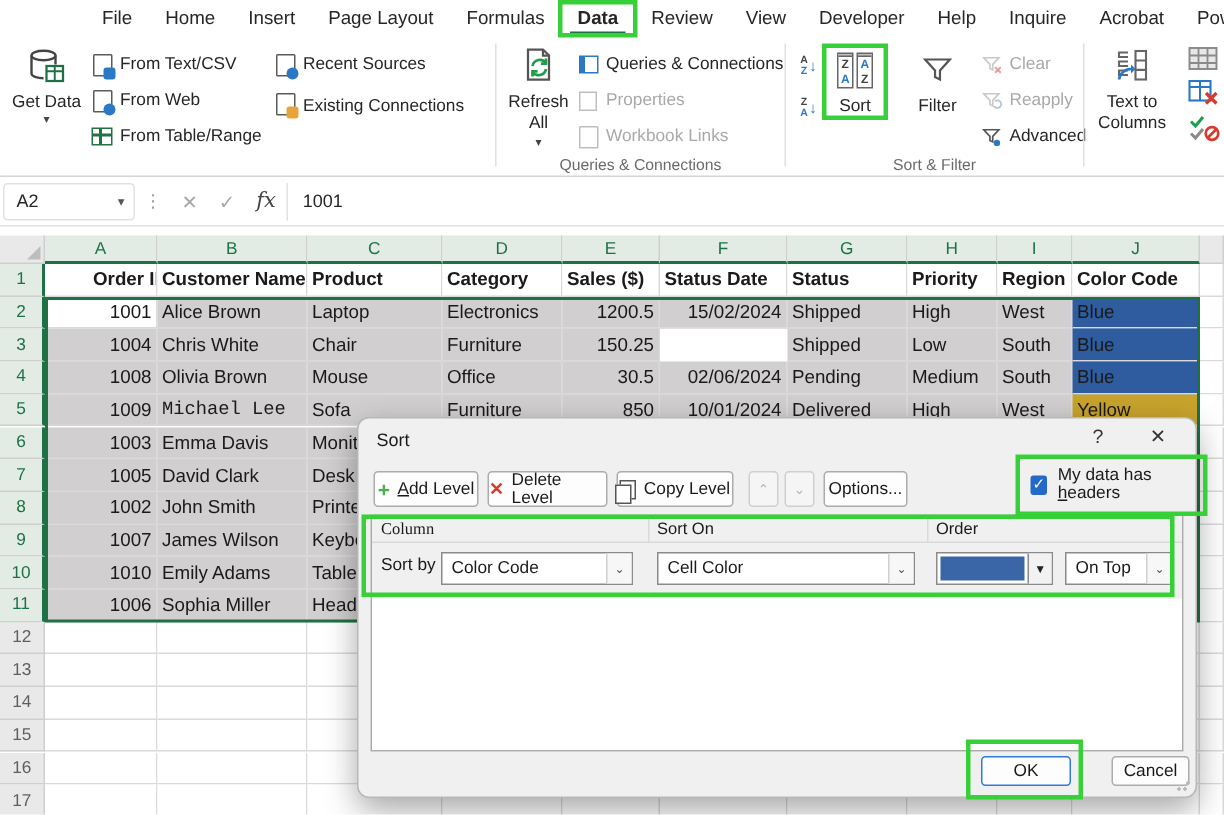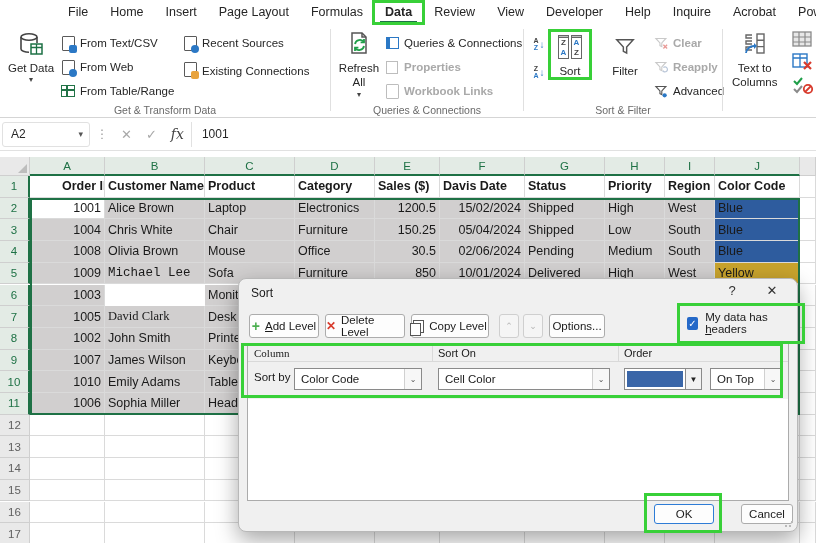--- a/index.html
+++ b/index.html
@@ -16,21 +16,21 @@
 
   
   #ribbon { position:absolute; left:0; top:25px; width:816px; height:93px; background:#fff; border-bottom:1px solid #D5D5D5; }
   .rgroup { position:absolute; top:0; height:92px; }
   .rgroup-label { position:absolute; bottom:1px; left:0; right:0; text-align:center; font-size:10.5px; color:#6a6a6a; white-space:nowrap; }
   .rsep { position:absolute; top:4px; width:1px; height:82px; background:#E0E0E0; }
   .bigbtn { position:absolute; top:4px; display:flex; flex-direction:column; align-items:center; font-size:11.5px; color:#262626; text-align:center; line-height:1.25; cursor:default; }
   .bigbtn .ic { width:30px; height:30px; display:flex; align-items:center; justify-content:center; margin-bottom:2px; }
   .smallbtn { position:absolute; display:flex; align-items:center; gap:4px; font-size:11.5px; color:#262626; white-space:nowrap; height:20px; }
   .smallbtn .ic { width:16px; height:16px; display:flex; align-items:center; justify-content:center; }
-  .smallbtn.disabled { color:#A9A9A9;font-weight:bold; }
+  .smallbtn.disabled { color:#A9A9A9; }
   .chev { font-size:8px; color:#444; }
   .docicon { width:13px; height:15px; border:1.3px solid #5a5a5a; border-radius:1px; position:relative; background:#fff; }
   .docicon .acc { position:absolute; right:-3px; bottom:-3px; width:8px; height:8px; border-radius:2px; }
   .tblicon { width:14px; height:12px; border:1.5px solid #217346; background:linear-gradient(#fff,#fff); position:relative; }
   .tblicon:before { content:""; position:absolute; left:0; right:0; top:3px; height:1.5px; background:#217346; }
   .tblicon:after { content:""; position:absolute; top:0; bottom:0; left:4px; width:1.5px; background:#217346; }
   .funnel { width:22px; height:22px; }
   .azbtn { position:absolute; width:22px; height:22px; display:flex; align-items:center; justify-content:center; gap:1px; }
   .azcol { font-size:7px; line-height:7px; font-weight:bold; color:#444; text-align:center; }
   .azcol .blue { color:#2B78C5; }
@@ -165,21 +165,20 @@
         <span>Recent Sources</span>
       </div>
       <div class="smallbtn" style="left:182px; top:32px;align-items:flex-end;">
         <span class="ic">
             <span class="docicon">
               <span class="acc" style="background:#E8A33D;"></span>
             </span>
           </span>
         <span>Existing Connections</span>
       </div>
-      <div class="rgroup-label">Get &amp; Transform Data</div>
     </div>
     <div class="rsep" style="left:330px;"></div>
 
     <div class="rgroup" style="left:332px; width:190px;">
       <div class="bigbtn" style="left:4px;">
         <span class="ic">
           <svg width="26" height="26" viewBox="0 0 26 26">
               <path d="M6 2h10l4 4v16H6z" fill="#fff" stroke="#555" stroke-width="1.5"></path>
               <path d="M16 2v4h4" fill="none" stroke="#555" stroke-width="1.5"></path>
               <path d="M9 13a5 5 0 0 1 9-2M18 15a5 5 0 0 1-9 2" fill="none" stroke="#1E9E48" stroke-width="1.8"></path>
@@ -343,21 +342,21 @@
         <div class="colh sel" style="width:50px;">I</div>
         <div class="colh sel" style="width:85px;">J</div>
         <div class="colh" style="width:16px;"></div>
       </div>
       <div class="rowh sel" style="top:24px; height:21.7px;">1</div>
       <div class="cell hdr" style="left:30px; top:24px; width:75px; height:21.7px;padding-left:32px;">Order ID</div>
       <div class="cell hdr" style="left:105px; top:24px; width:100px; height:21.7px;">Customer Name</div>
       <div class="cell hdr" style="left:205px; top:24px; width:90px; height:21.7px;">Product</div>
       <div class="cell hdr" style="left:295px; top:24px; width:80px; height:21.7px;">Category</div>
       <div class="cell hdr" style="left:375px; top:24px; width:65px; height:21.7px;text-align:center;">Sales ($)</div>
-      <div class="cell hdr" style="left:440px; top:24px; width:85px; height:21.7px;">Davis Date</div>
+      <div class="cell hdr" style="left:440px; top:24px; width:85px; height:21.7px;">Status Date</div>
       <div class="cell hdr" style="left:525px; top:24px; width:80px; height:21.7px;">Status</div>
       <div class="cell hdr" style="left:605px; top:24px; width:60px; height:21.7px;">Priority</div>
       <div class="cell hdr" style="left:665px; top:24px; width:50px; height:21.7px;">Region</div>
       <div class="cell hdr" style="left:715px; top:24px; width:85px; height:21.7px;">Color Code</div>
       <div class="cell " style="left:800px; top:24px; width:16px; height:21.7px;"></div>
       <div class="rowh sel" style="top:45.7px; height:21.7px;">2</div>
       <div class="cell selgray right" style="left:30px; top:45.7px; width:75px; height:21.7px;background:#fff;">1001</div>
       <div class="cell selgray" style="left:105px; top:45.7px; width:100px; height:21.7px;">Alice Brown</div>
       <div class="cell selgray" style="left:205px; top:45.7px; width:90px; height:21.7px;">Laptop</div>
       <div class="cell selgray" style="left:295px; top:45.7px; width:80px; height:21.7px;">Electronics</div>
@@ -367,21 +366,20 @@
       <div class="cell selgray" style="left:605px; top:45.7px; width:60px; height:21.7px;">High</div>
       <div class="cell selgray" style="left:665px; top:45.7px; width:50px; height:21.7px;">West</div>
       <div class="cell selgray" style="left:715px; top:45.7px; width:85px; height:21.7px;background:#2E5C9E;">Blue</div>
       <div class="cell " style="left:800px; top:45.7px; width:16px; height:21.7px;"></div>
       <div class="rowh sel" style="top:67.4px; height:21.7px;">3</div>
       <div class="cell selgray right" style="left:30px; top:67.4px; width:75px; height:21.7px;">1004</div>
       <div class="cell selgray" style="left:105px; top:67.4px; width:100px; height:21.7px;">Chris White</div>
       <div class="cell selgray" style="left:205px; top:67.4px; width:90px; height:21.7px;">Chair</div>
       <div class="cell selgray" style="left:295px; top:67.4px; width:80px; height:21.7px;">Furniture</div>
       <div class="cell selgray right" style="left:375px; top:67.4px; width:65px; height:21.7px;">150.25</div>
-      <div class="cell selgray right" style="left:440px; top:67.4px; width:85px; height:21.7px;">05/04/2024</div>
       <div class="cell selgray" style="left:525px; top:67.4px; width:80px; height:21.7px;">Shipped</div>
       <div class="cell selgray" style="left:605px; top:67.4px; width:60px; height:21.7px;">Low</div>
       <div class="cell selgray" style="left:665px; top:67.4px; width:50px; height:21.7px;">South</div>
       <div class="cell selgray" style="left:715px; top:67.4px; width:85px; height:21.7px;background:#2E5C9E;">Blue</div>
       <div class="cell " style="left:800px; top:67.4px; width:16px; height:21.7px;"></div>
       <div class="rowh sel" style="top:89.1px; height:21.7px;">4</div>
       <div class="cell selgray right" style="left:30px; top:89.1px; width:75px; height:21.7px;">1008</div>
       <div class="cell selgray" style="left:105px; top:89.1px; width:100px; height:21.7px;">Olivia Brown</div>
       <div class="cell selgray" style="left:205px; top:89.1px; width:90px; height:21.7px;">Mouse</div>
       <div class="cell selgray" style="left:295px; top:89.1px; width:80px; height:21.7px;">Office</div>
@@ -399,32 +397,33 @@
       <div class="cell selgray" style="left:295px; top:110.8px; width:80px; height:21.7px;">Furniture</div>
       <div class="cell selgray right" style="left:375px; top:110.8px; width:65px; height:21.7px;">850</div>
       <div class="cell selgray right" style="left:440px; top:110.8px; width:85px; height:21.7px;">10/01/2024</div>
       <div class="cell selgray" style="left:525px; top:110.8px; width:80px; height:21.7px;">Delivered</div>
       <div class="cell selgray" style="left:605px; top:110.8px; width:60px; height:21.7px;">High</div>
       <div class="cell selgray" style="left:665px; top:110.8px; width:50px; height:21.7px;">West</div>
       <div class="cell selgray" style="left:715px; top:110.8px; width:85px; height:21.7px;background:#C8A32D;">Yellow</div>
       <div class="cell " style="left:800px; top:110.8px; width:16px; height:21.7px;"></div>
       <div class="rowh sel" style="top:132.5px; height:21.7px;">6</div>
       <div class="cell selgray right" style="left:30px; top:132.5px; width:75px; height:21.7px;">1003</div>
+      <div class="cell selgray" style="left:105px; top:132.5px; width:100px; height:21.7px;">Emma Davis</div>
       <div class="cell selgray" style="left:205px; top:132.5px; width:90px; height:21.7px;">Monitor</div>
       <div class="cell selgray" style="left:295px; top:132.5px; width:80px; height:21.7px;"></div>
       <div class="cell selgray right" style="left:375px; top:132.5px; width:65px; height:21.7px;"></div>
       <div class="cell selgray right" style="left:440px; top:132.5px; width:85px; height:21.7px;"></div>
       <div class="cell selgray" style="left:525px; top:132.5px; width:80px; height:21.7px;"></div>
       <div class="cell selgray" style="left:605px; top:132.5px; width:60px; height:21.7px;"></div>
       <div class="cell selgray" style="left:665px; top:132.5px; width:50px; height:21.7px;"></div>
       <div class="cell selgray" style="left:715px; top:132.5px; width:85px; height:21.7px;"></div>
       <div class="cell " style="left:800px; top:132.5px; width:16px; height:21.7px;"></div>
       <div class="rowh sel" style="top:154.2px; height:21.7px;">7</div>
       <div class="cell selgray right" style="left:30px; top:154.2px; width:75px; height:21.7px;">1005</div>
-      <div class="cell selgray" style="left:105px; top:154.2px; width:100px; height:21.7px;font-family:Liberation Serif, serif;">David Clark</div>
+      <div class="cell selgray" style="left:105px; top:154.2px; width:100px; height:21.7px;">David Clark</div>
       <div class="cell selgray" style="left:205px; top:154.2px; width:90px; height:21.7px;">Desk</div>
       <div class="cell selgray" style="left:295px; top:154.2px; width:80px; height:21.7px;"></div>
       <div class="cell selgray right" style="left:375px; top:154.2px; width:65px; height:21.7px;"></div>
       <div class="cell selgray right" style="left:440px; top:154.2px; width:85px; height:21.7px;"></div>
       <div class="cell selgray" style="left:525px; top:154.2px; width:80px; height:21.7px;"></div>
       <div class="cell selgray" style="left:605px; top:154.2px; width:60px; height:21.7px;"></div>
       <div class="cell selgray" style="left:665px; top:154.2px; width:50px; height:21.7px;"></div>
       <div class="cell selgray" style="left:715px; top:154.2px; width:85px; height:21.7px;"></div>
       <div class="cell " style="left:800px; top:154.2px; width:16px; height:21.7px;"></div>
       <div class="rowh sel" style="top:175.9px; height:21.7px;">8</div>

